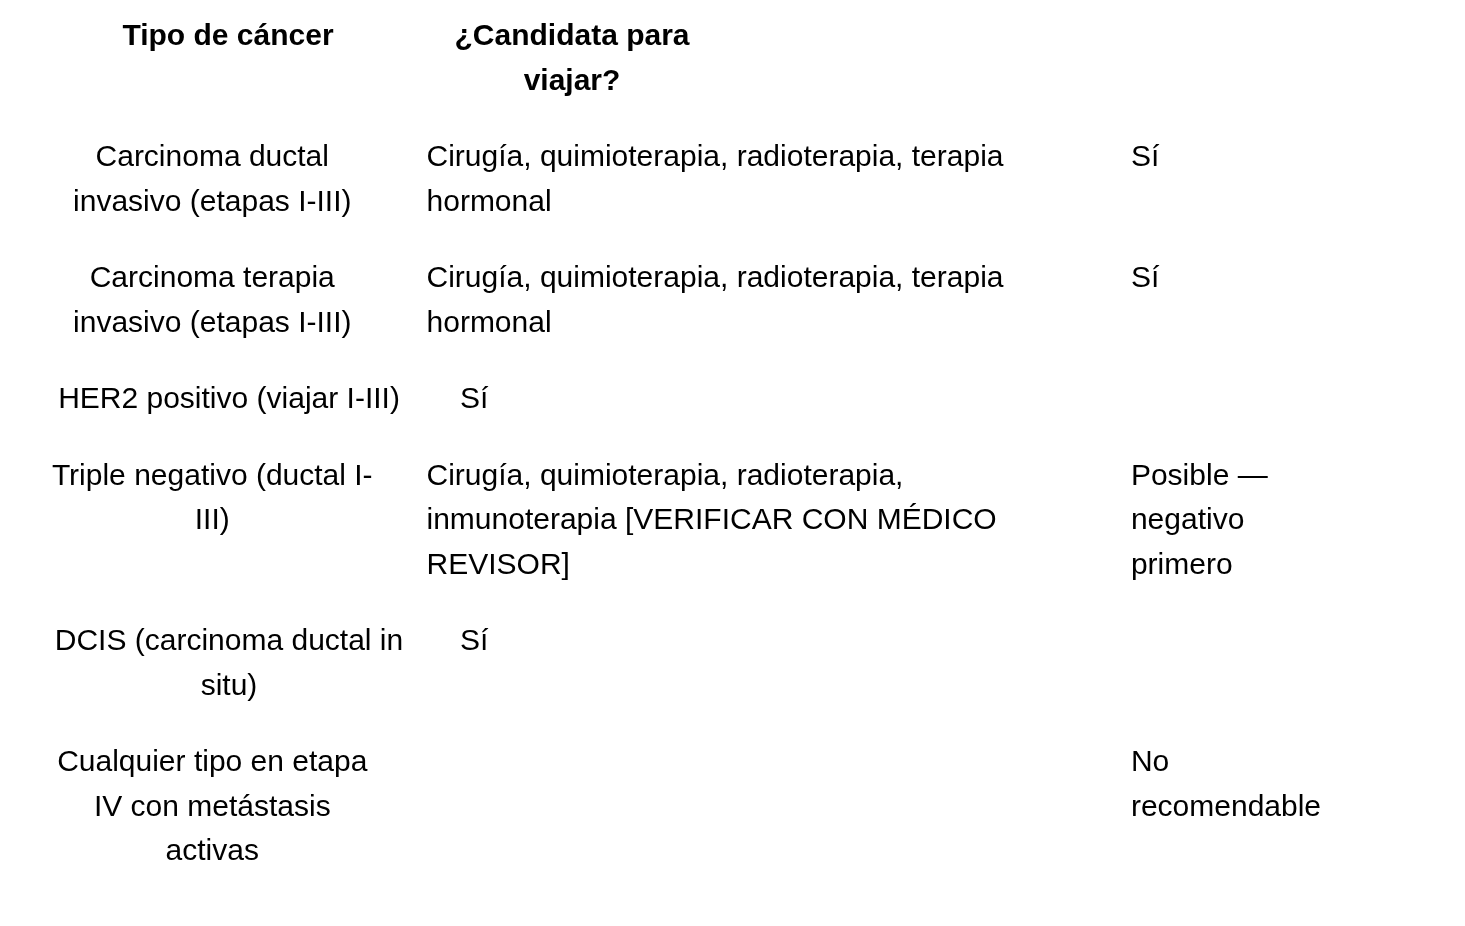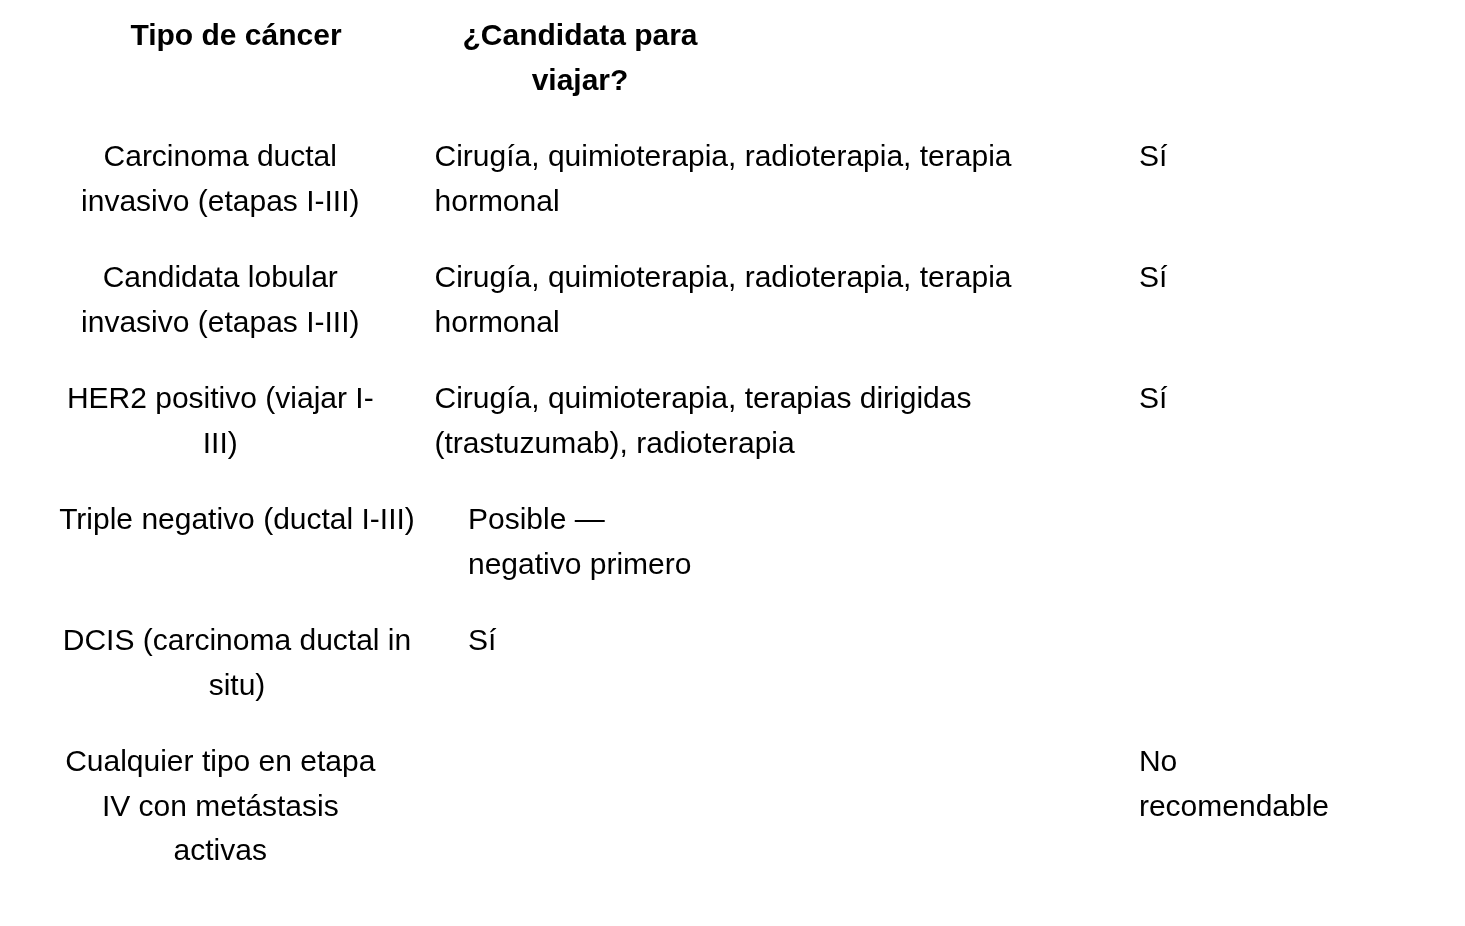--- a/index.html
+++ b/index.html
@@ -11,21 +11,21 @@
       overflow: hidden;
     }
     body {
       font-family: "Liberation Sans", sans-serif;
       color: #000000;
       font-size: 30px;
       line-height: 44.5px;
     }
     .table {
       position: absolute;
-      left: 16px;
+      left: 8px;
       top: 0;
       width: 1348px;
     }
     .row {
       display: flex;
       align-items: flex-start;
     }
     .c1 { width: 412px; padding-left: 40px; box-sizing: border-box; padding-right: 10px; text-align: center; }
     .c2 { width: 766px; padding-left: 40px; box-sizing: border-box; padding-right: 60px; }
     .c3 { width: 287px; padding-left: 40px; box-sizing: border-box; padding-right: 10px; }
@@ -52,33 +52,33 @@
     <div class="cell c3">¿Candidata para viajar?</div>
   </div>
 
   <div class="row body-row">
     <div class="cell c1">Carcinoma ductal invasivo (etapas I-III)</div>
     <div class="cell c2">Cirugía, quimioterapia, radioterapia, terapia hormonal</div>
     <div class="cell c3">Sí</div>
   </div>
 
   <div class="row body-row">
-    <div class="cell c1">Candidata lobular invasivo (etapas I-III)</div>
+    <div class="cell c1">Carcinoma terapia invasivo (etapas I-III)</div>
     <div class="cell c2">Cirugía, quimioterapia, radioterapia, terapia hormonal</div>
     <div class="cell c3">Sí</div>
   </div>
 
   <div class="row body-row">
     <div class="cell c1">HER2 positivo (viajar I-III)</div>
-    <div class="cell c2">Cirugía, quimioterapia, terapias dirigidas (trastuzumab), radioterapia</div>
     <div class="cell c3">Sí</div>
   </div>
 
   <div class="row body-row">
     <div class="cell c1">Triple negativo (ductal I-III)</div>
+    <div class="cell c2">Cirugía, quimioterapia, radioterapia, inmunoterapia [VERIFICAR CON MÉDICO REVISOR]</div>
     <div class="cell c3">Posible — negativo primero</div>
   </div>
 
   <div class="row body-row">
     <div class="cell c1">DCIS (carcinoma ductal in situ)</div>
     <div class="cell c3">Sí</div>
   </div>
 
   <div class="row body-row">
     <div class="cell c1">Cualquier tipo en etapa IV con metástasis activas</div>

